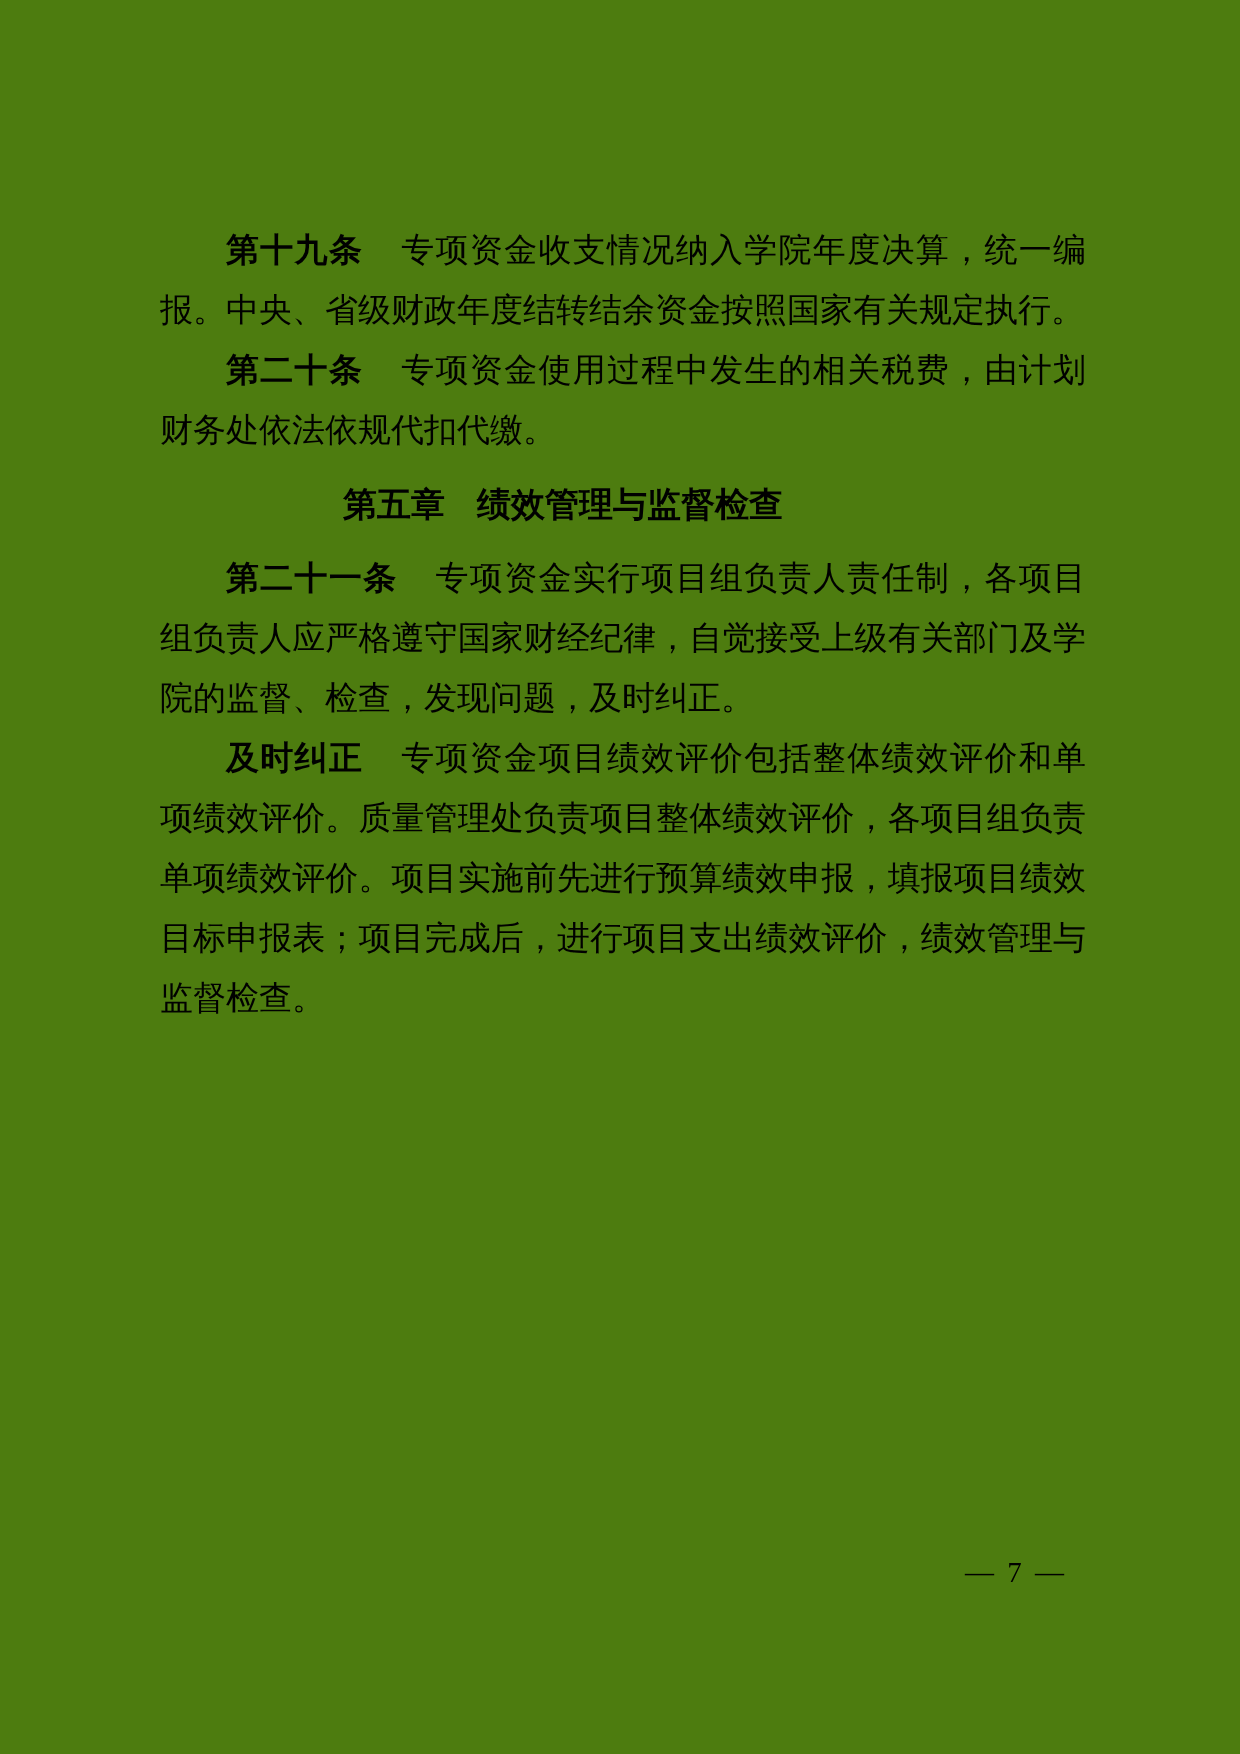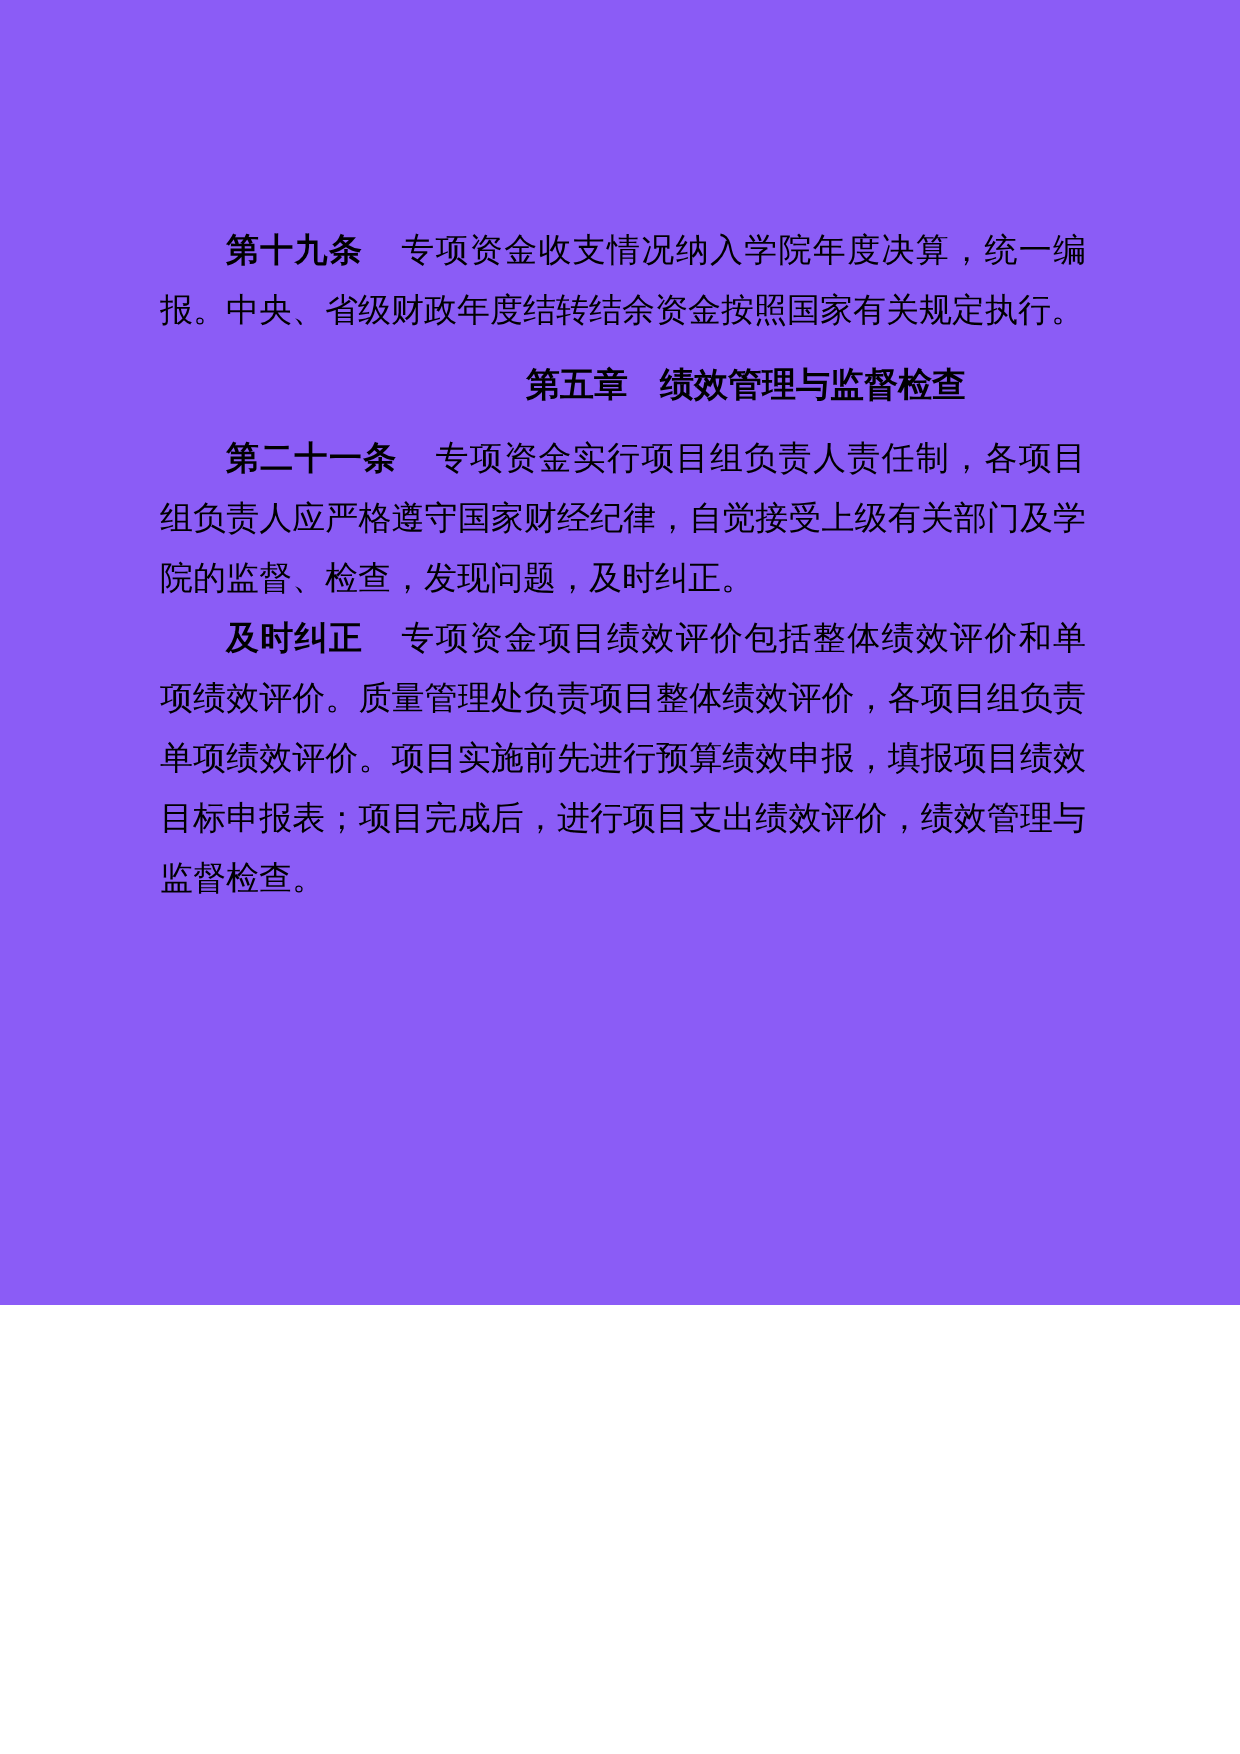--- a/index.html
+++ b/index.html
@@ -3,22 +3,22 @@
 <meta charset="utf-8">
 <style>
   html, body {
     margin: 0;
     padding: 0;
     background: #ffffff;
   }
   .page {
     position: relative;
     width: 1240px;
-    height: 1305px;
-    background: #8b5cf6;
+    height: 1754px;
+    background: #4d7c0f;
     overflow: hidden;
     font-family: "Liberation Serif", "DejaVu Serif", serif;
     color: #000000;
   }
   .content {
     position: absolute;
     left: 160px;
     top: 220px;
     width: 926px;
     font-size: 33px;
@@ -32,21 +32,21 @@
   }
   .para .num {
     font-weight: 700;
     margin-right: 38px;
   }
   .chapter {
     margin: 14px 0;
     font-size: 34px;
     font-weight: 700;
     font-family: "Liberation Sans", "DejaVu Sans", sans-serif;
-    text-align: right;
+    text-align: center;
     text-indent: 0;
     padding-right: 120px;
     line-height: 60px;
   }
   .chapter .ch-num {
     margin-right: 32px;
   }
   .footer {
     position: absolute;
     top: 1556px;
@@ -59,20 +59,21 @@
   }
 </style>
 </head>
 <body>
 
 <div class="page">
   <div class="content">
 
     <p class="para"><span class="num">第十九条</span><span>专项资金收支情况纳入学院年度决算，统一编报。中央、省级财政年度结转结余资金按照国家有关规定执行。</span></p>
 
+    <p class="para"><span class="num">第二十条</span><span>专项资金使用过程中发生的相关税费，由计划财务处依法依规代扣代缴。</span></p>
 
     <h2 class="chapter"><span class="ch-num">第五章</span><span>绩效管理与监督检查</span></h2>
 
     <p class="para"><span class="num">第二十一条</span><span>专项资金实行项目组负责人责任制，各项目组负责人应严格遵守国家财经纪律，自觉接受上级有关部门及学院的监督、检查，发现问题，及时纠正。</span></p>
 
     <p class="para"><span class="num">及时纠正</span><span>专项资金项目绩效评价包括整体绩效评价和单项绩效评价。质量管理处负责项目整体绩效评价，各项目组负责单项绩效评价。项目实施前先进行预算绩效申报，填报项目绩效目标申报表；项目完成后，进行项目支出绩效评价，绩效管理与监督检查。</span></p>
 
 
 
 

